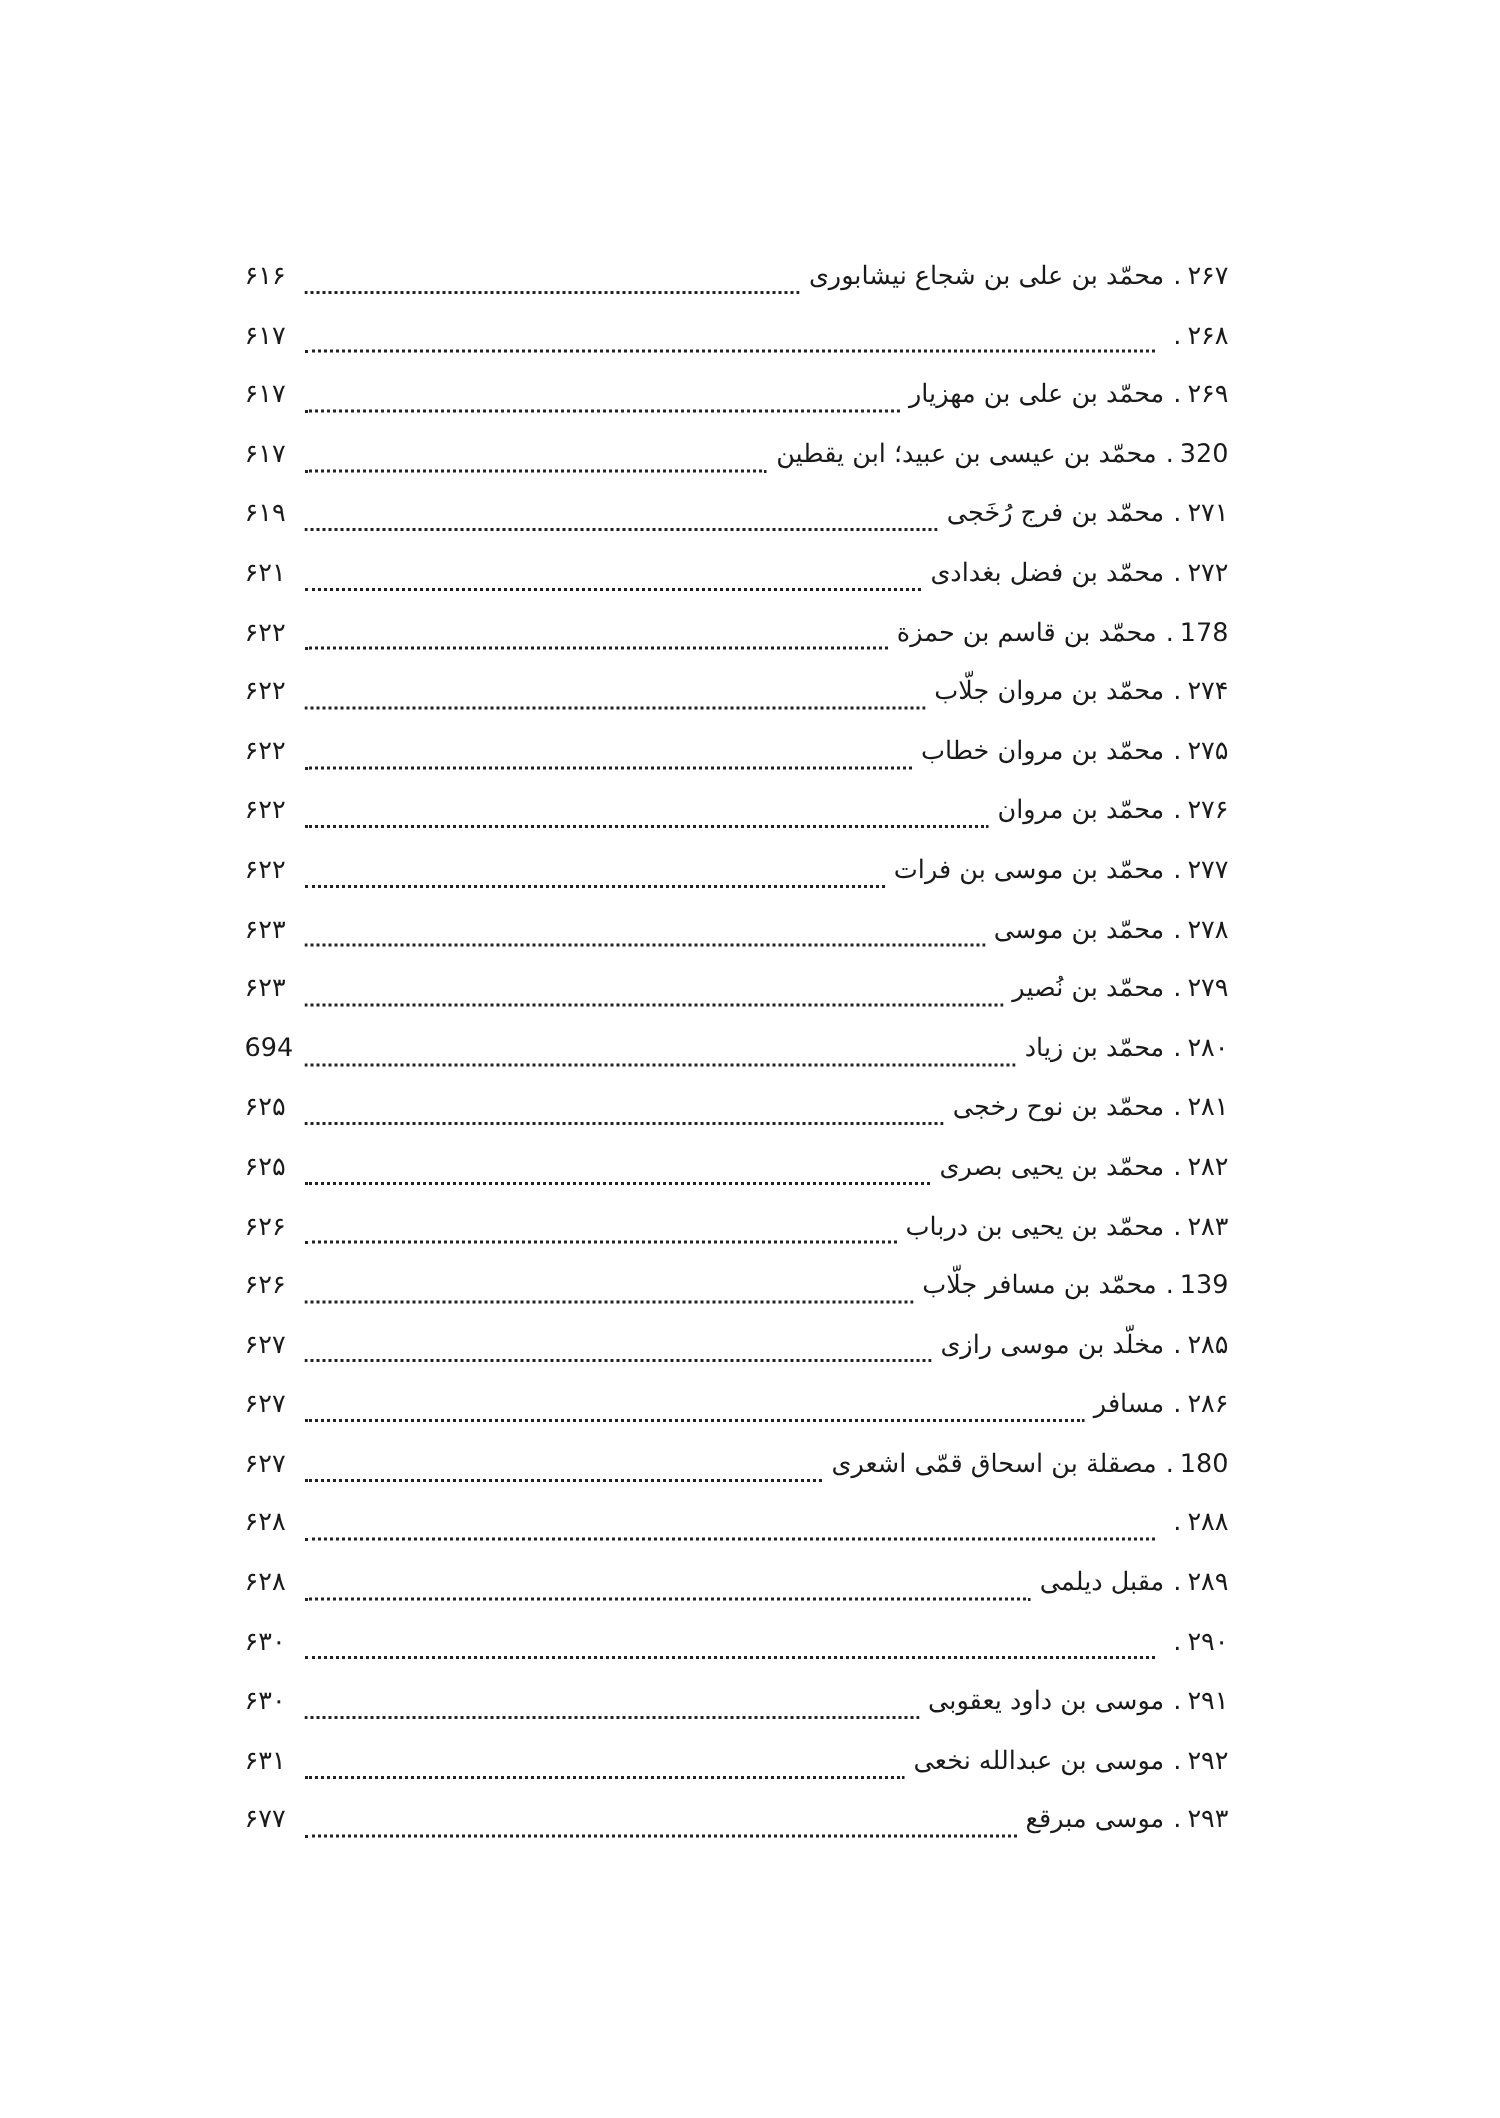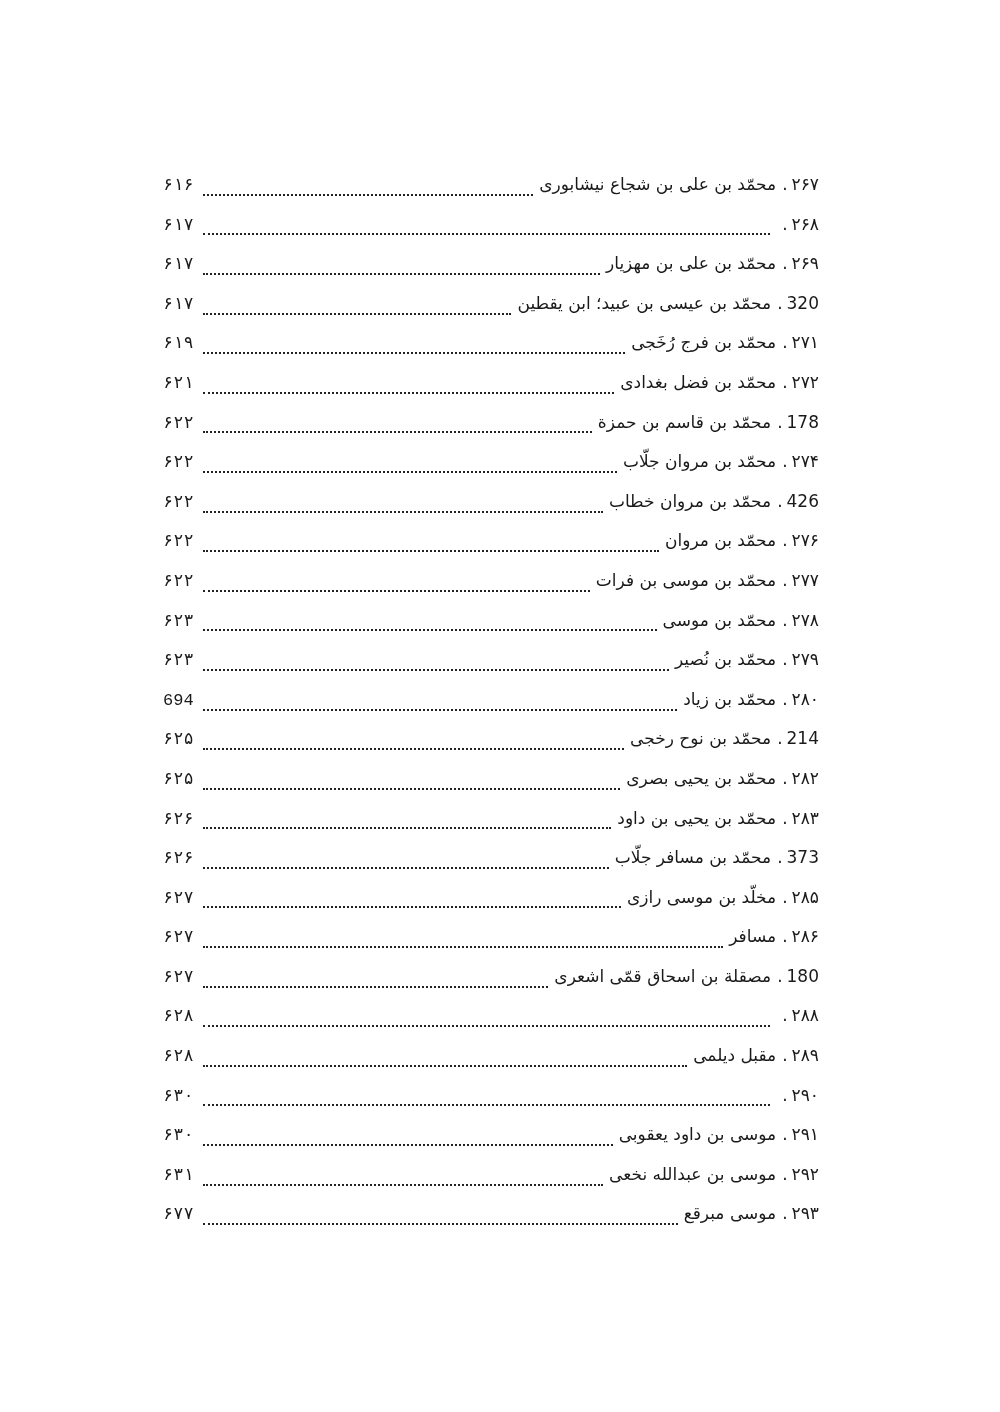--- a/index.html
+++ b/index.html
@@ -57,21 +57,20 @@
       right: 0;
       bottom: 4px;
       border-bottom: 2px dotted #222;
     }
     .page-num {
       flex: 0 0 auto;
       width: 38px;
       text-align: left;
       direction: ltr;
       unicode-bidi: plaintext;
-      font-family: Liberation Mono, monospace;
     }
   </style>
 </head>
 <body>
 
 <div class="toc">
   <div class="toc-row">
       <span class="entry-num">۲۶۷</span>
       <span class="entry-sep">.</span>
       <span class="entry-title">محمّد بن علی بن شجاع نیشابوری</span>
@@ -120,21 +119,21 @@
       <span class="page-num">۶۲۲</span>
     </div>
   <div class="toc-row">
       <span class="entry-num">۲۷۴</span>
       <span class="entry-sep">.</span>
       <span class="entry-title">محمّد بن مروان جلّاب</span>
       <span class="leader"></span>
       <span class="page-num">۶۲۲</span>
     </div>
   <div class="toc-row">
-      <span class="entry-num">426</span>
+      <span class="entry-num">۲۷۵</span>
       <span class="entry-sep">.</span>
       <span class="entry-title">محمّد بن مروان خطاب</span>
       <span class="leader"></span>
       <span class="page-num">۶۲۲</span>
     </div>
   <div class="toc-row">
       <span class="entry-num">۲۷۶</span>
       <span class="entry-sep">.</span>
       <span class="entry-title">محمّد بن مروان</span>
       <span class="leader"></span>
@@ -162,42 +161,42 @@
       <span class="page-num">۶۲۳</span>
     </div>
   <div class="toc-row">
       <span class="entry-num">۲۸۰</span>
       <span class="entry-sep">.</span>
       <span class="entry-title">محمّد بن زیاد</span>
       <span class="leader"></span>
       <span class="page-num">694</span>
     </div>
   <div class="toc-row">
-      <span class="entry-num">214</span>
+      <span class="entry-num">۲۸۱</span>
       <span class="entry-sep">.</span>
       <span class="entry-title">محمّد بن نوح رخجی</span>
       <span class="leader"></span>
       <span class="page-num">۶۲۵</span>
     </div>
   <div class="toc-row">
       <span class="entry-num">۲۸۲</span>
       <span class="entry-sep">.</span>
       <span class="entry-title">محمّد بن یحیی بصری</span>
       <span class="leader"></span>
       <span class="page-num">۶۲۵</span>
     </div>
   <div class="toc-row">
       <span class="entry-num">۲۸۳</span>
       <span class="entry-sep">.</span>
-      <span class="entry-title">محمّد بن یحیی بن داود</span>
+      <span class="entry-title">محمّد بن یحیی بن درباب</span>
       <span class="leader"></span>
       <span class="page-num">۶۲۶</span>
     </div>
   <div class="toc-row">
-      <span class="entry-num">373</span>
+      <span class="entry-num">139</span>
       <span class="entry-sep">.</span>
       <span class="entry-title">محمّد بن مسافر جلّاب</span>
       <span class="leader"></span>
       <span class="page-num">۶۲۶</span>
     </div>
   <div class="toc-row">
       <span class="entry-num">۲۸۵</span>
       <span class="entry-sep">.</span>
       <span class="entry-title">مخلّد بن موسی رازی</span>
       <span class="leader"></span>

